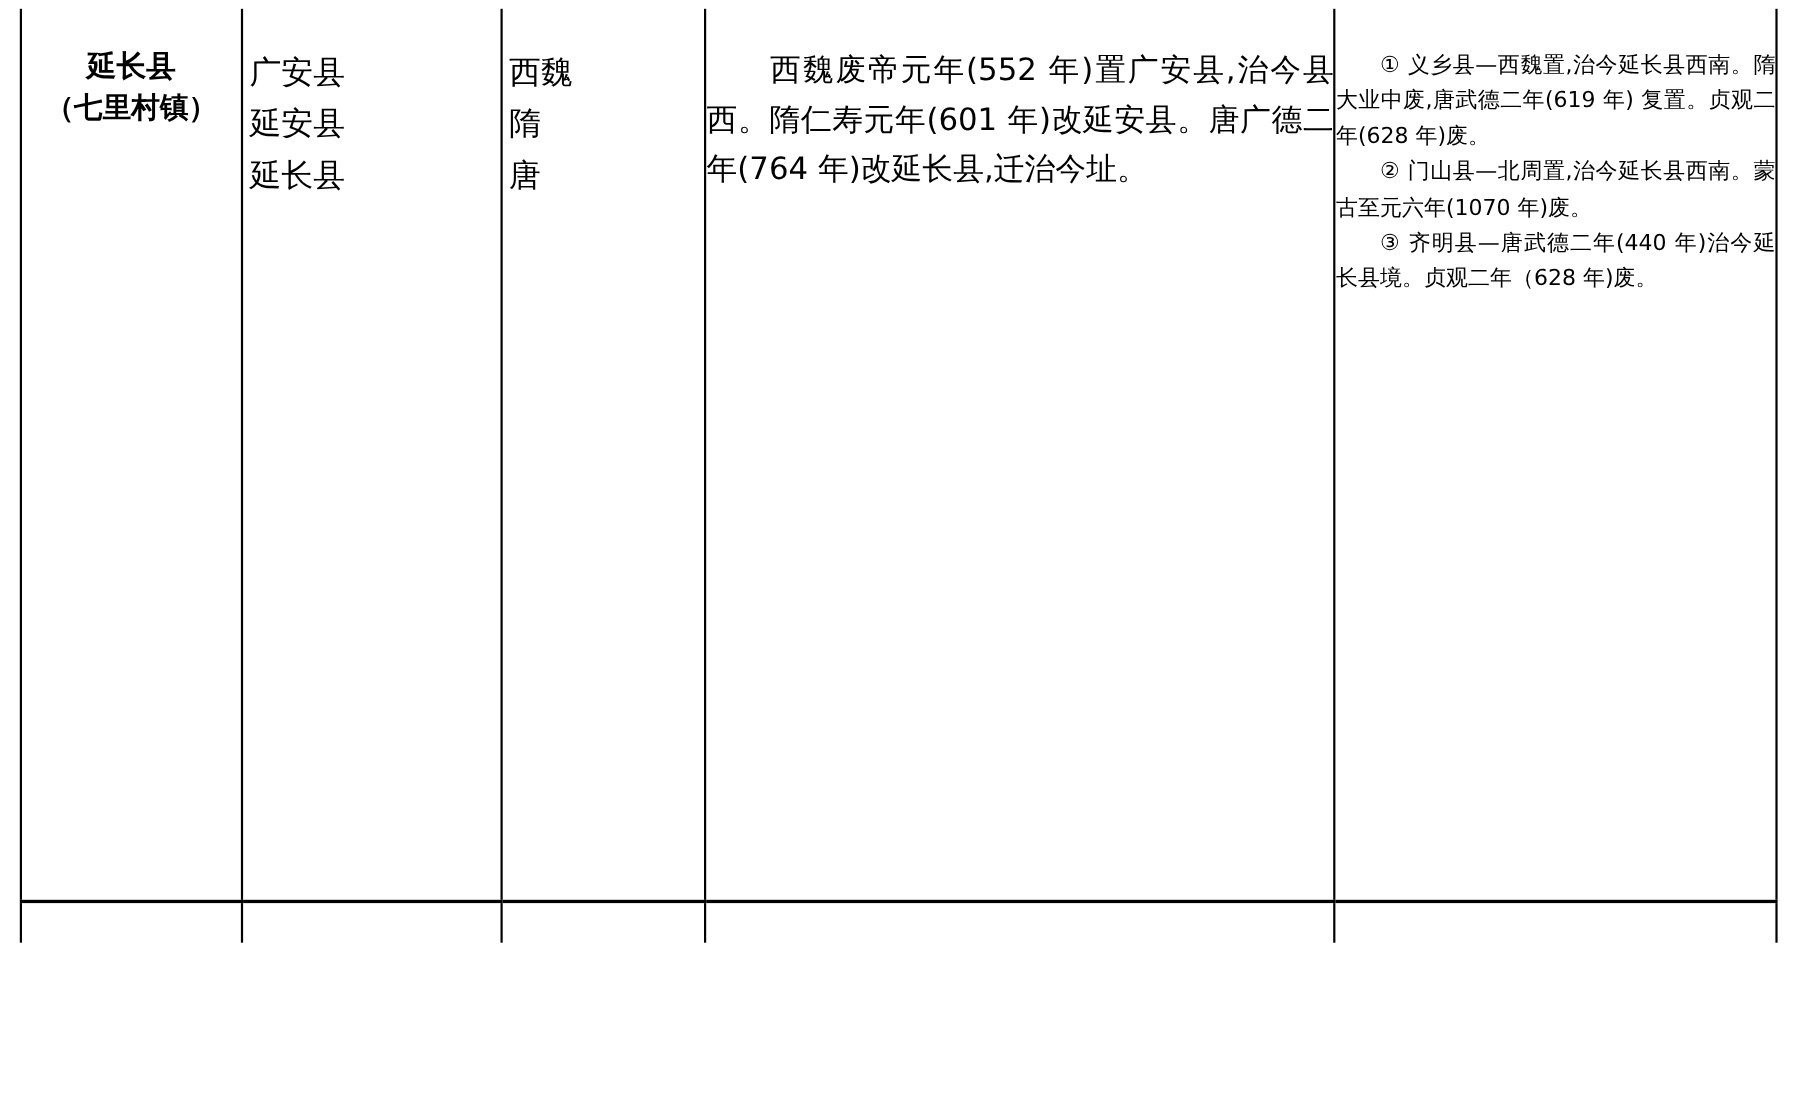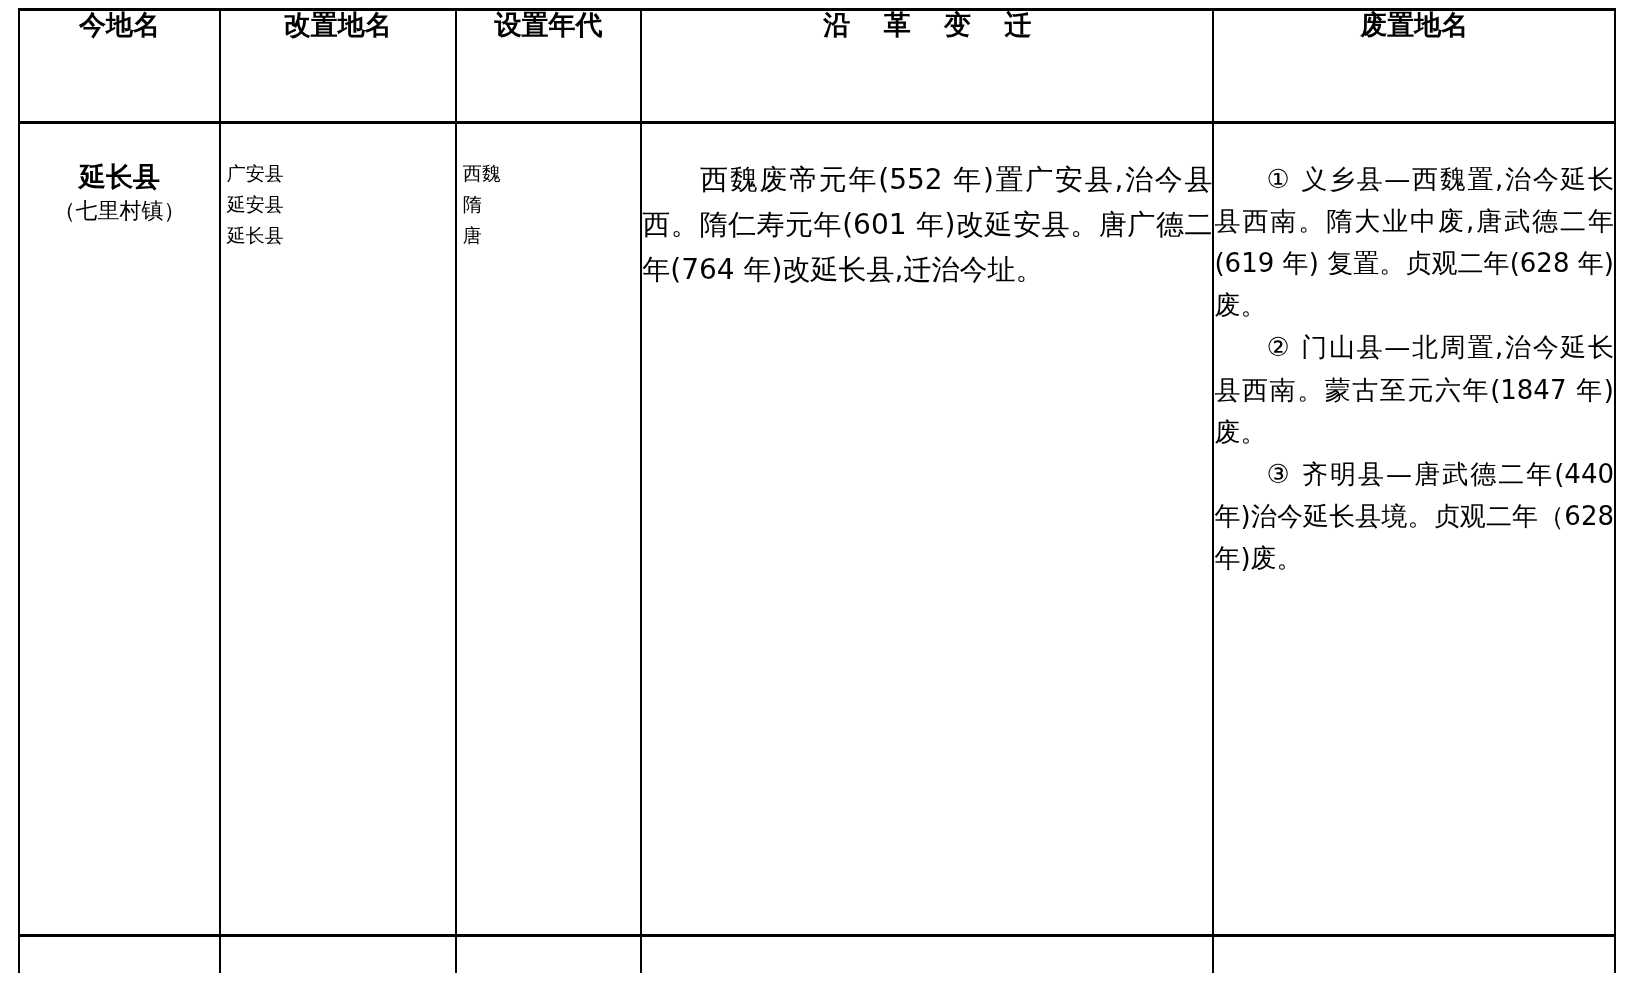--- a/index.html
+++ b/index.html
@@ -79,46 +79,46 @@
   .cell-center {
     text-align: center;
   }
   .place-now {
     font-weight: bold;
     font-size: 27px;
     margin-top: 34px;
     line-height: 1.4;
   }
   .place-now-sub {
-    font-weight: normal;
-    font-size: 22px;
+    font-weight: bold;
+    font-size: 26px;
     line-height: 1.4;
   }
 
   .stack {
     margin-top: 34px;
-    font-size: 19px;
+    font-size: 29px;
     line-height: 1.62;
     padding-left: 6px;
   }
   .stack div { white-space: nowrap; }
 
   .narrative {
     margin-top: 34px;
     font-size: 28px;
     line-height: 1.6;
     text-align: justify;
     text-justify: inter-character;
     text-align-last: left;
   }
   .narrative .indent { }
 
   .abolished {
     margin-top: 34px;
-    font-size: 26px;
+    font-size: 20px;
     line-height: 1.62;
     text-align: justify;
     text-justify: inter-character;
     text-align-last: left;
   }
   .abolished p {
     margin: 0 0 0 0;
     text-indent: 2em;
   }
 
@@ -136,37 +136,20 @@
 
   <table class="gazetteer">
     <colgroup>
       <col class="col-1">
       <col class="col-2">
       <col class="col-3">
       <col class="col-4">
       <col class="col-5">
     </colgroup>
     <tbody>
-      <tr class="header-row frame-top">
-        <td>
-          <span class="hdr-inner">今地名</span>
-        </td>
-        <td>
-          <span class="hdr-inner">改置地名</span>
-        </td>
-        <td>
-          <span class="hdr-inner">设置年代</span>
-        </td>
-        <td>
-          <span class="hdr-inner hdr-spaced">沿 革 变 迁</span>
-        </td>
-        <td>
-          <span class="hdr-inner">废置地名</span>
-        </td>
-      </tr>
 
       <tr class="body-row">
         <td class="cell-center">
           <div class="place-now">延长县</div>
           <div class="place-now-sub">（七里村镇）</div>
         </td>
         <td>
           <div class="stack">
             <div>广安县</div>
             <div>延安县</div>
@@ -181,21 +164,21 @@
           </div>
         </td>
         <td>
           <div class="narrative">
             <span class="indent" style="display:inline-block;width:2em"></span><span>西魏废帝元年(552 年)置广安县,治今县西。隋仁寿元年(601 年)改延安县。唐广德二年(764 年)改延长县,迁治今址。</span>
           </div>
         </td>
         <td>
           <div class="abolished">
             <p>① 义乡县—西魏置,治今延长县西南。隋大业中废,唐武德二年(619 年) 复置。贞观二年(628 年)废。</p>
-            <p>② 门山县—北周置,治今延长县西南。蒙古至元六年(1847 年)废。</p>
+            <p>② 门山县—北周置,治今延长县西南。蒙古至元六年(1070 年)废。</p>
             <p>③ 齐明县—唐武德二年(440 年)治今延长县境。贞观二年（628 年)废。</p>
           </div>
         </td>
       </tr>
 
       <tr class="bottom-row">
         <td></td>
         <td></td>
         <td></td>
         <td></td>

